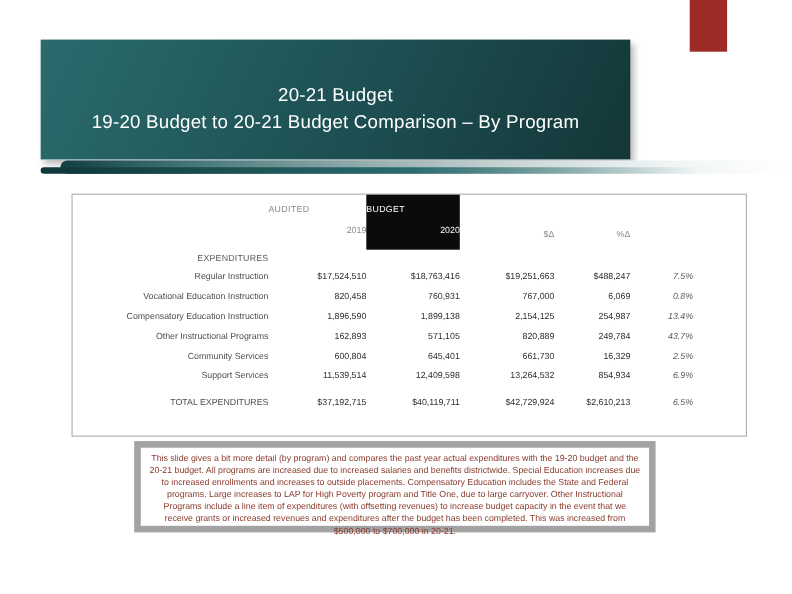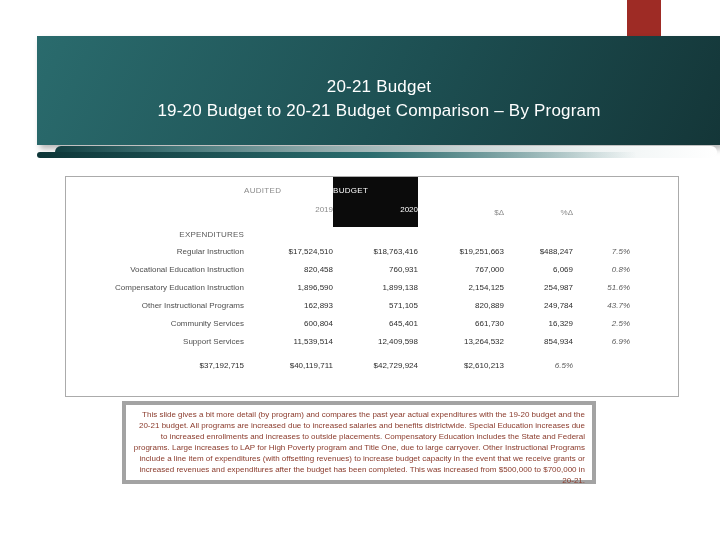--- a/index.html
+++ b/index.html
@@ -2,21 +2,21 @@
 <html style="--accent_red: #9e2b25; --teal_dark: #1d4f52; --teal_mid: #2a6b6d; --proposed_blue: #2d97d5; --budget_black: #0b0b0b; --note_text: #8a3a2b;"><head>
 <meta charset="utf-8">
 <style>
   * { margin:0; padding:0; box-sizing:border-box; }
   body { background:#e9e9e9; font-family:"Liberation Sans", sans-serif; }
   .slide { position:relative; width:720px; height:540px; background:#ffffff; overflow:hidden; margin:0 auto; }
 
   .red-tab { position:absolute; left:627px; top:0; width:34px; height:47px;
              background:var(--accent_red,#9e2b25); }
 
-  .header-box { position:absolute; left:37px; top:36px; width:684px; height:109px;
+  .header-box { position:absolute; left:37px; top:36px; width:536px; height:109px;
                 background:linear-gradient(115deg, var(--teal_mid,#2a6b6d) 0%, var(--teal_dark,#1d4f52) 55%, #143638 100%);
                 box-shadow:3px 4px 6px rgba(0,0,0,.28);
                 color:#fff; text-align:center; padding-top:39px; }
   .title1, .title2 { font-size:17px; line-height:24px; font-weight:400; letter-spacing:.2px; }
 
   .swoosh-light { position:absolute; left:55px; top:146px; width:662px; height:12px; border-radius:7px;
                   background:linear-gradient(to right,#123f41,#447779 18%,#8fa9aa 40%,#c9d5d5 62%,#eef3f3 82%,#ffffff); }
   .swoosh-dark  { position:absolute; left:37px; top:152px; width:600px; height:6px; border-radius:4px;
                   background:linear-gradient(to right,#0e3638,var(--teal_mid,#2a6b6d) 55%,rgba(42,107,109,0)); }
 
@@ -36,22 +36,22 @@
   .section-label { text-align:right; color:#5a5a5a; letter-spacing:.2px; }
 
   .trow { height:18px; line-height:18px; }
   .cell { text-align:right; }
   .lbl { color:#4f4f4f; }
   .val { color:#2d2d2d; }
   .pct { font-style:italic; color:#5a5a5a; }
   .total { margin-top:5px; height:20px; line-height:20px; }
 
   .notes-box { position:absolute; left:122px; top:401px; width:474px; height:83px;
-               border:4px solid #a3a3a3; padding:4px 7px; font-size:8px; line-height:11px;
-               color:var(--note_text,#8a3a2b); text-align:right; }
+               border:6px solid #a3a3a3; padding:4px 7px; font-size:8px; line-height:11px;
+               color:var(--note_text,#8a3a2b); text-align:center; }
 </style>
 </head>
 <body>
 
 <div class="slide">
 
   <div class="red-tab"></div>
 
   <div class="header-box">
     <div class="title1">20-21 Budget</div>
@@ -102,21 +102,21 @@
           <div class="cell val">767,000</div>
           <div class="cell val">6,069</div>
           <div class="cell pct">0.8%</div>
         </div>
         <div class="grid trow">
           <div class="cell lbl">Compensatory Education Instruction</div>
           <div class="cell val">1,896,590</div>
           <div class="cell val">1,899,138</div>
           <div class="cell val">2,154,125</div>
           <div class="cell val">254,987</div>
-          <div class="cell pct">51.6%</div>
+          <div class="cell pct">13.4%</div>
         </div>
         <div class="grid trow">
           <div class="cell lbl">Other Instructional Programs</div>
           <div class="cell val">162,893</div>
           <div class="cell val">571,105</div>
           <div class="cell val">820,889</div>
           <div class="cell val">249,784</div>
           <div class="cell pct">43.7%</div>
         </div>
         <div class="grid trow">
@@ -131,20 +131,21 @@
           <div class="cell lbl">Support Services</div>
           <div class="cell val">11,539,514</div>
           <div class="cell val">12,409,598</div>
           <div class="cell val">13,264,532</div>
           <div class="cell val">854,934</div>
           <div class="cell pct">6.9%</div>
         </div>
       </div>
 
     <div class="grid trow total">
+      <div class="cell lbl">TOTAL EXPENDITURES</div>
       <div class="cell val">$37,192,715</div>
       <div class="cell val">$40,119,711</div>
       <div class="cell val">$42,729,924</div>
       <div class="cell val">$2,610,213</div>
       <div class="cell pct">6.5%</div>
     </div>
 
   </div>
 
   <div class="notes-box">

